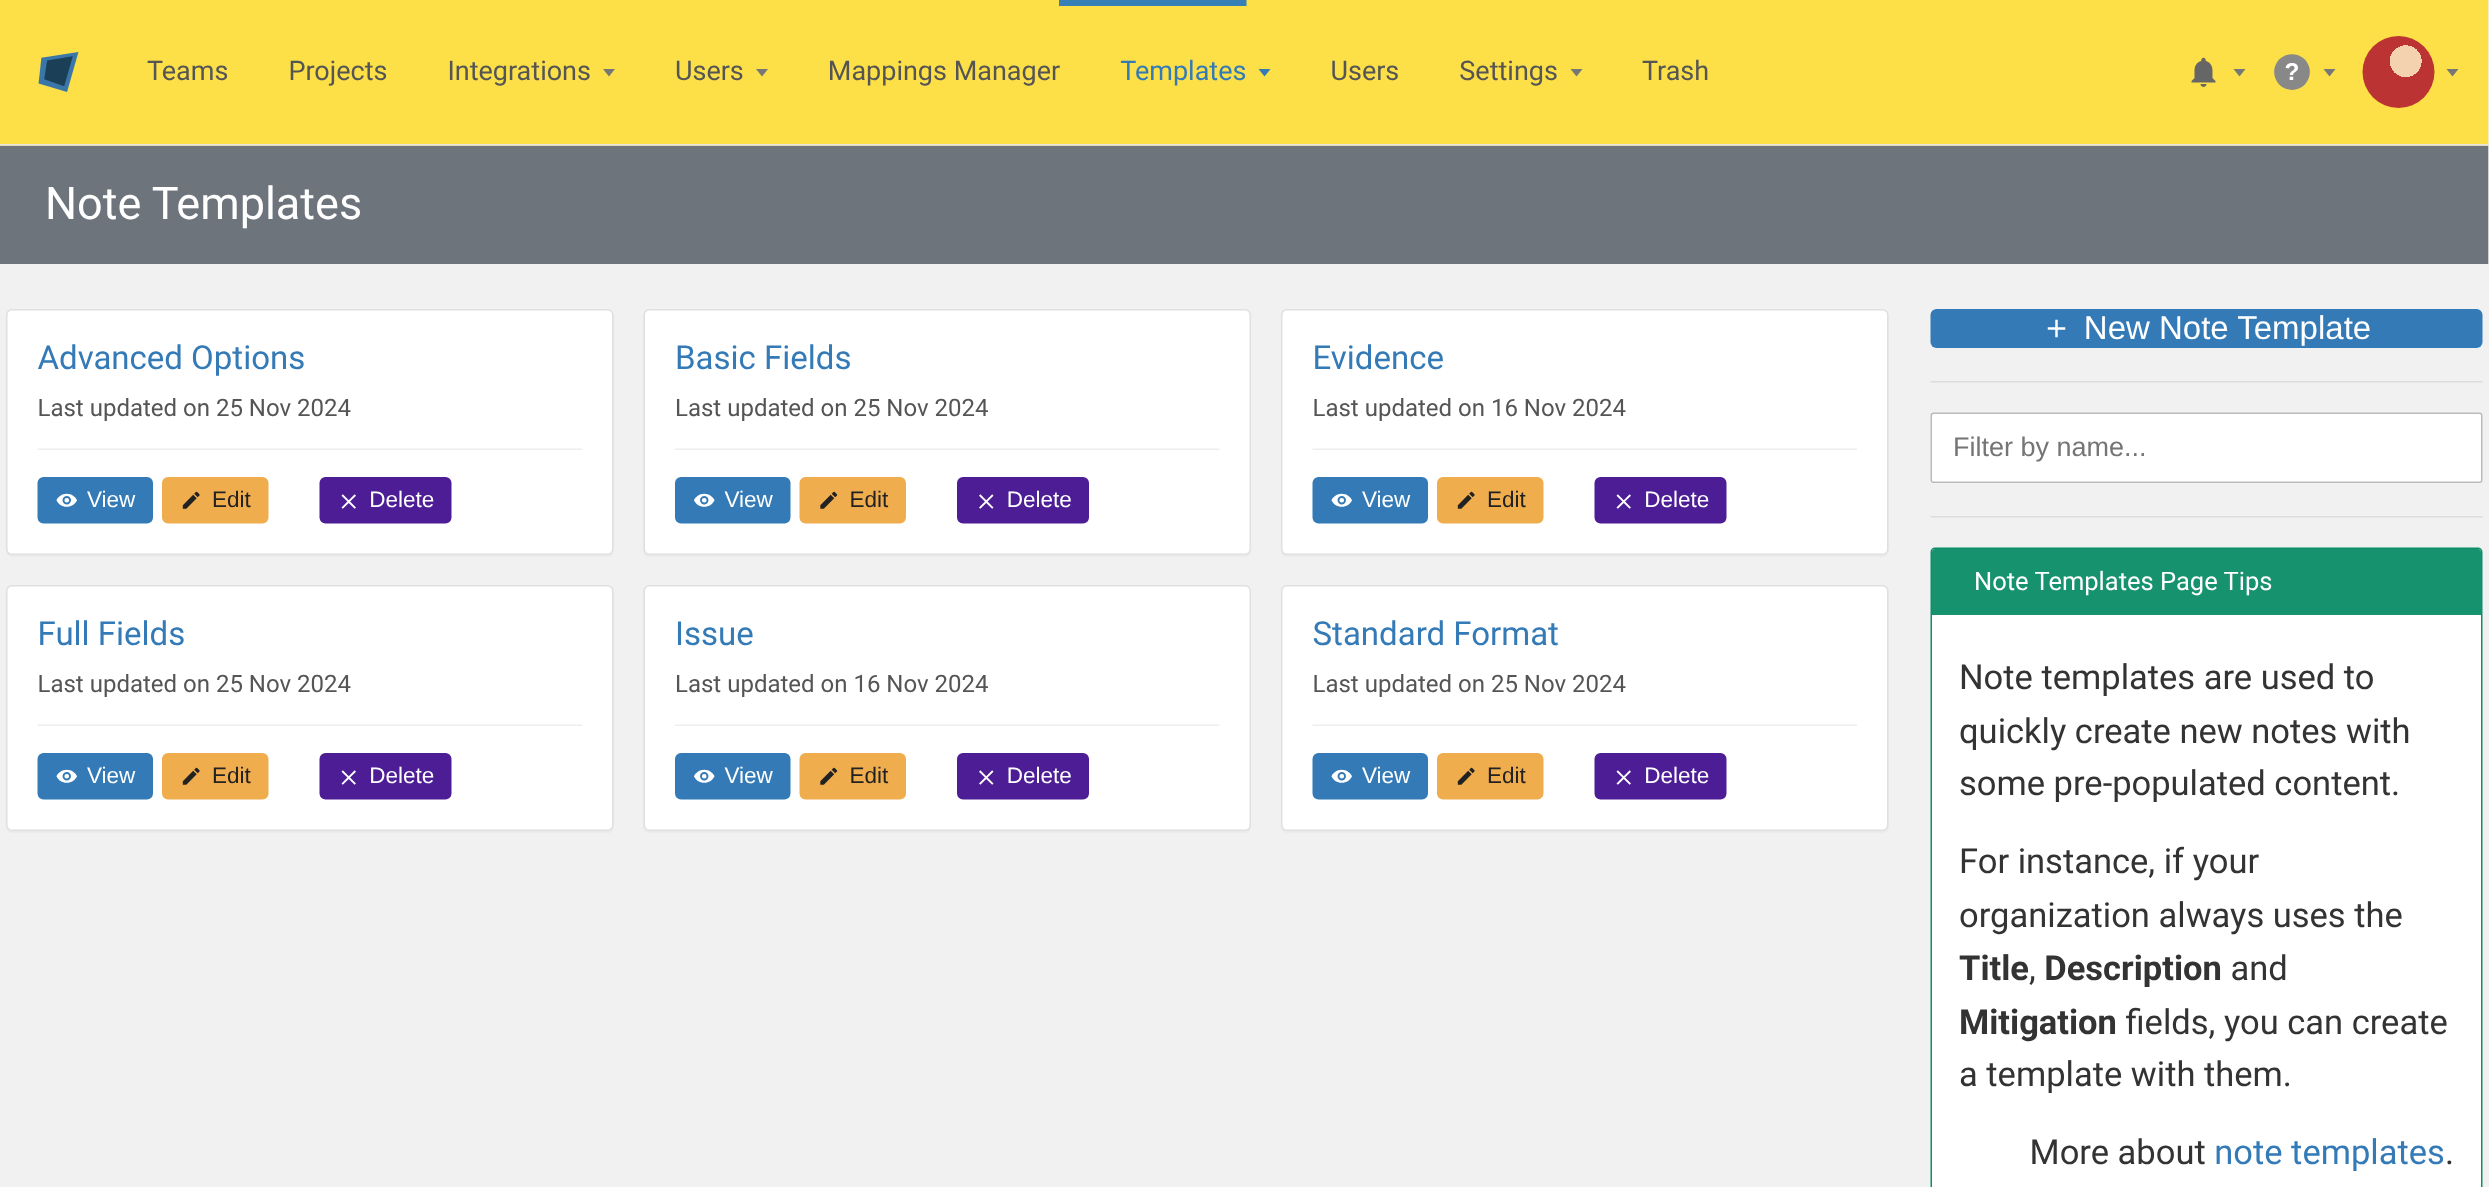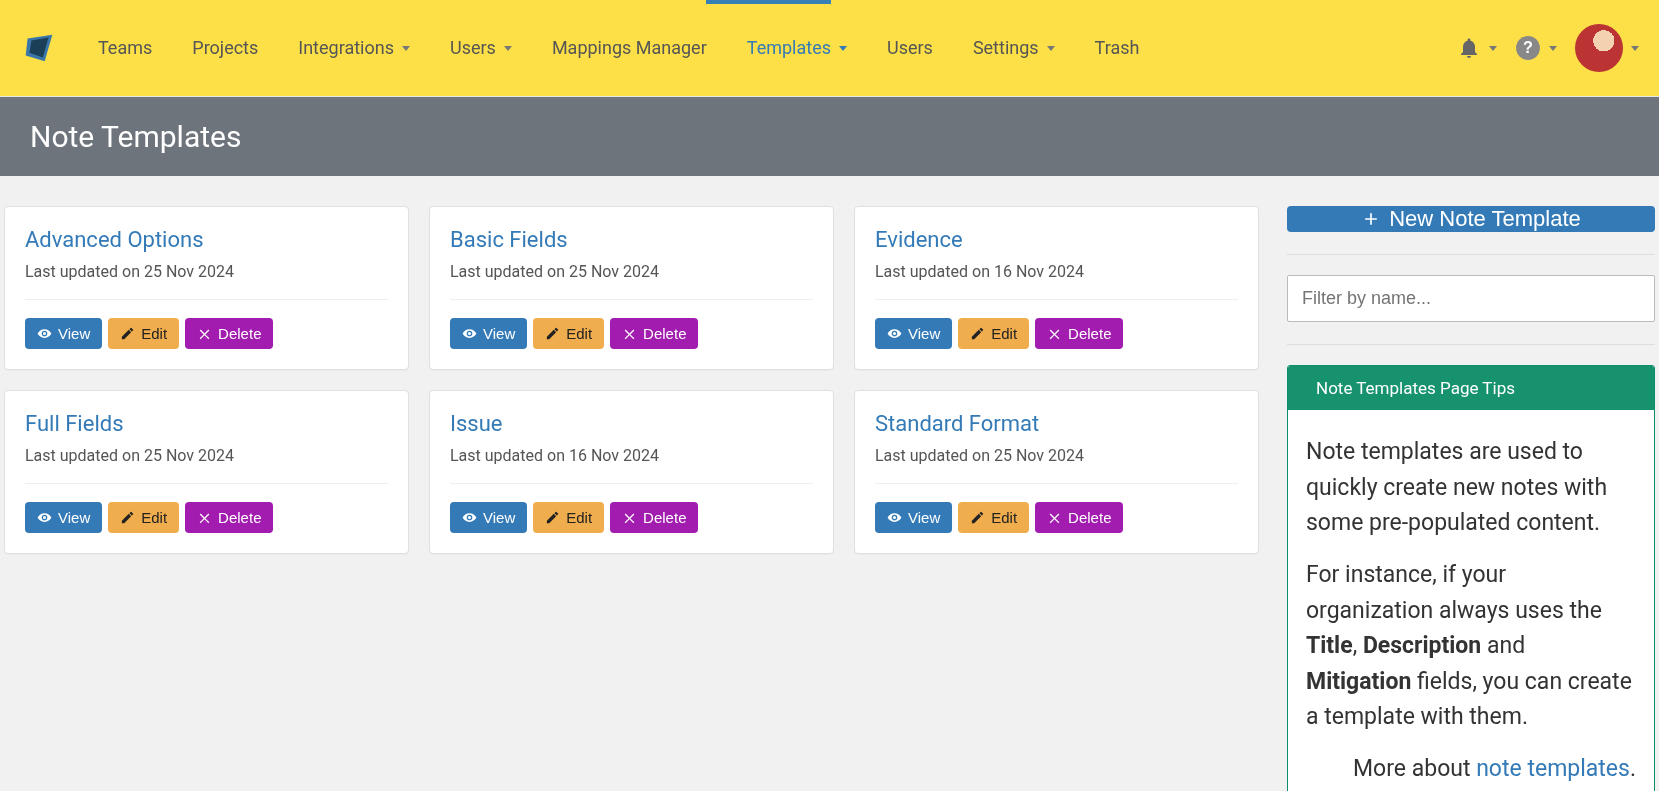--- a/index.html
+++ b/index.html
@@ -126,21 +126,21 @@
     gap: 6px;
     padding: 7px 12px;
     border-radius: 4px;
     border: none;
     font-size: 15px;
     cursor: pointer;
     color: #fff;
   }
   .btn-view { background: #337ab7; }
   .btn-edit { background: #f0ad4e; color:#222; }
-  .btn-delete { background: #a21caf; }
+  .btn-delete { background: #4c1d95; margin-left: 28px; }
   .btn svg { width: 15px; height: 15px; }
   
   .sidebar {
     width: 370px;
     padding-right: 2px;
   }
   .btn-new {
     width: 100%;
     background: #337ab7;
     color: #fff;

